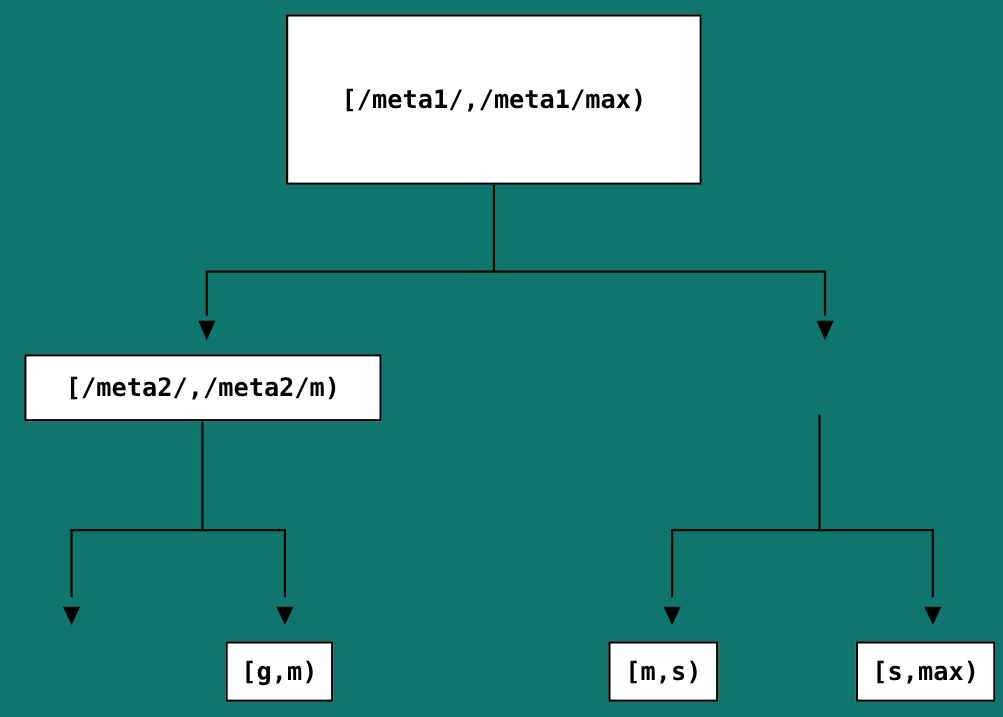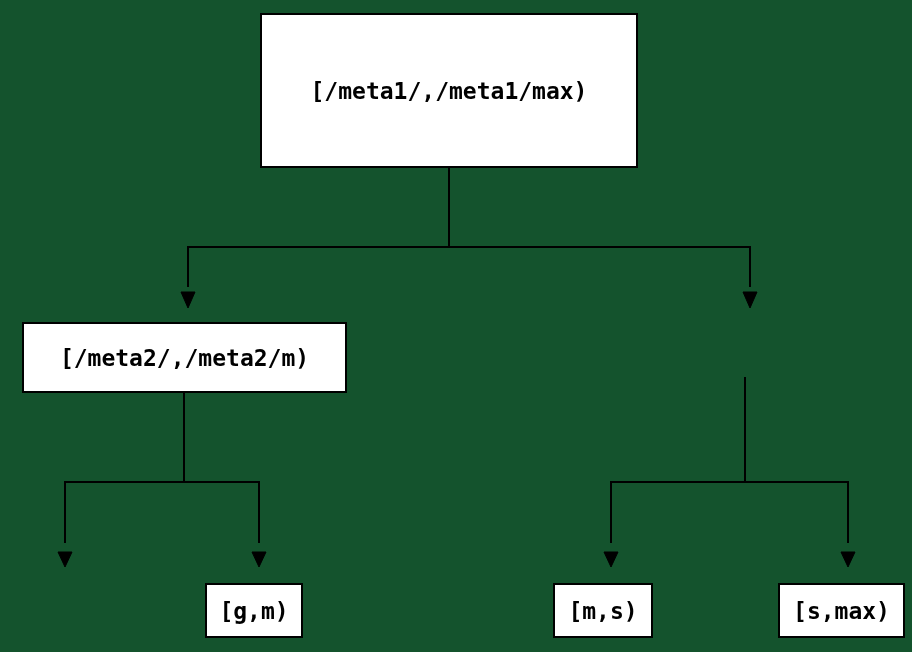--- a/index.html
+++ b/index.html
@@ -4,21 +4,21 @@
 <style>
   html, body {
     margin: 0;
     padding: 0;
     background: #ffffff;
   }
   .canvas {
     position: relative;
     width: 912px;
     height: 652px;
-    background: #14532d;
+    background: #0f766e;
     font-family: "DejaVu Sans Mono", "Liberation Mono", monospace;
     overflow: hidden;
   }
   .edges {
     position: absolute;
     left: 0;
     top: 0;
     pointer-events: none;
   }
   .edges path {
@@ -66,21 +66,21 @@
     <g>
       <path d="M745 377 V482"></path>
       <path d="M611 543 V482 H848 V543"></path>
       <polygon points="604,552 618,552 611,567"></polygon>
       <polygon points="841,552 855,552 848,567"></polygon>
     </g>
   </svg>
 
   <div class="node" style="left:260px; top:13px; width:378px; height:155px;">[/meta1/,/meta1/max)</div>
 
-  <div class="node" style="left:22px; top:322px; width:325px; height:71px;text-align:right;">[/meta2/,/meta2/m)</div>
+  <div class="node" style="left:22px; top:322px; width:325px; height:61px;text-align:right;">[/meta2/,/meta2/m)</div>
 
 
 
   <div class="node" style="left:205px; top:583px; width:98px; height:55px;">[g,m)</div>
 
   <div class="node" style="left:553px; top:583px; width:100px; height:55px;">[m,s)</div>
 
   <div class="node" style="left:778px; top:583px; width:127px; height:55px;">[s,max)</div>
 
 </div>

